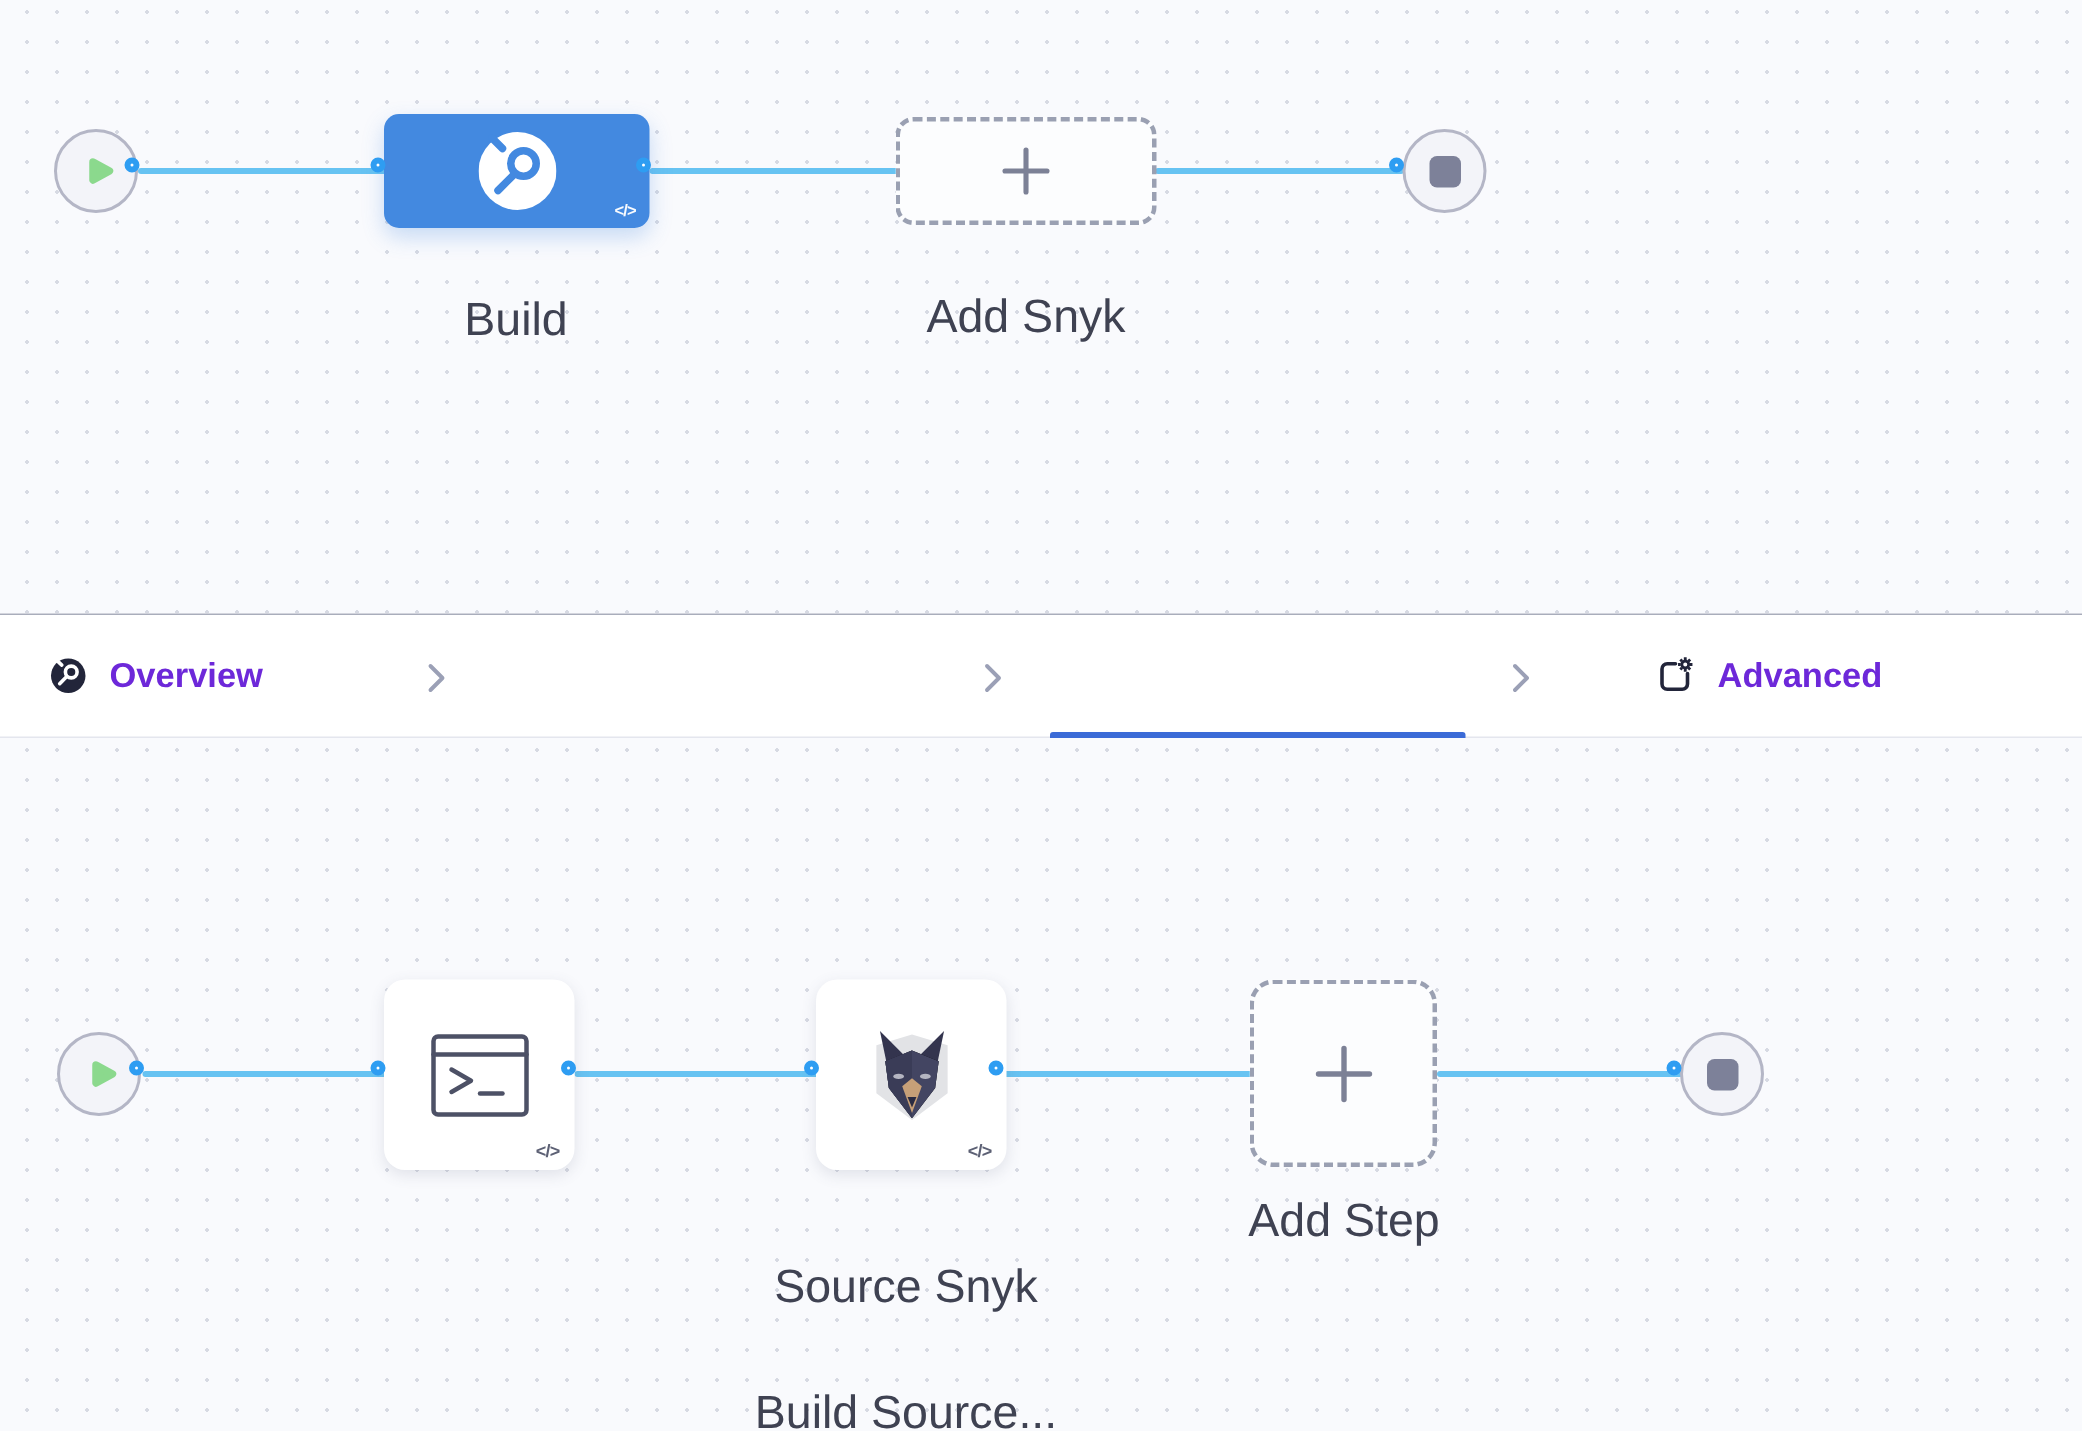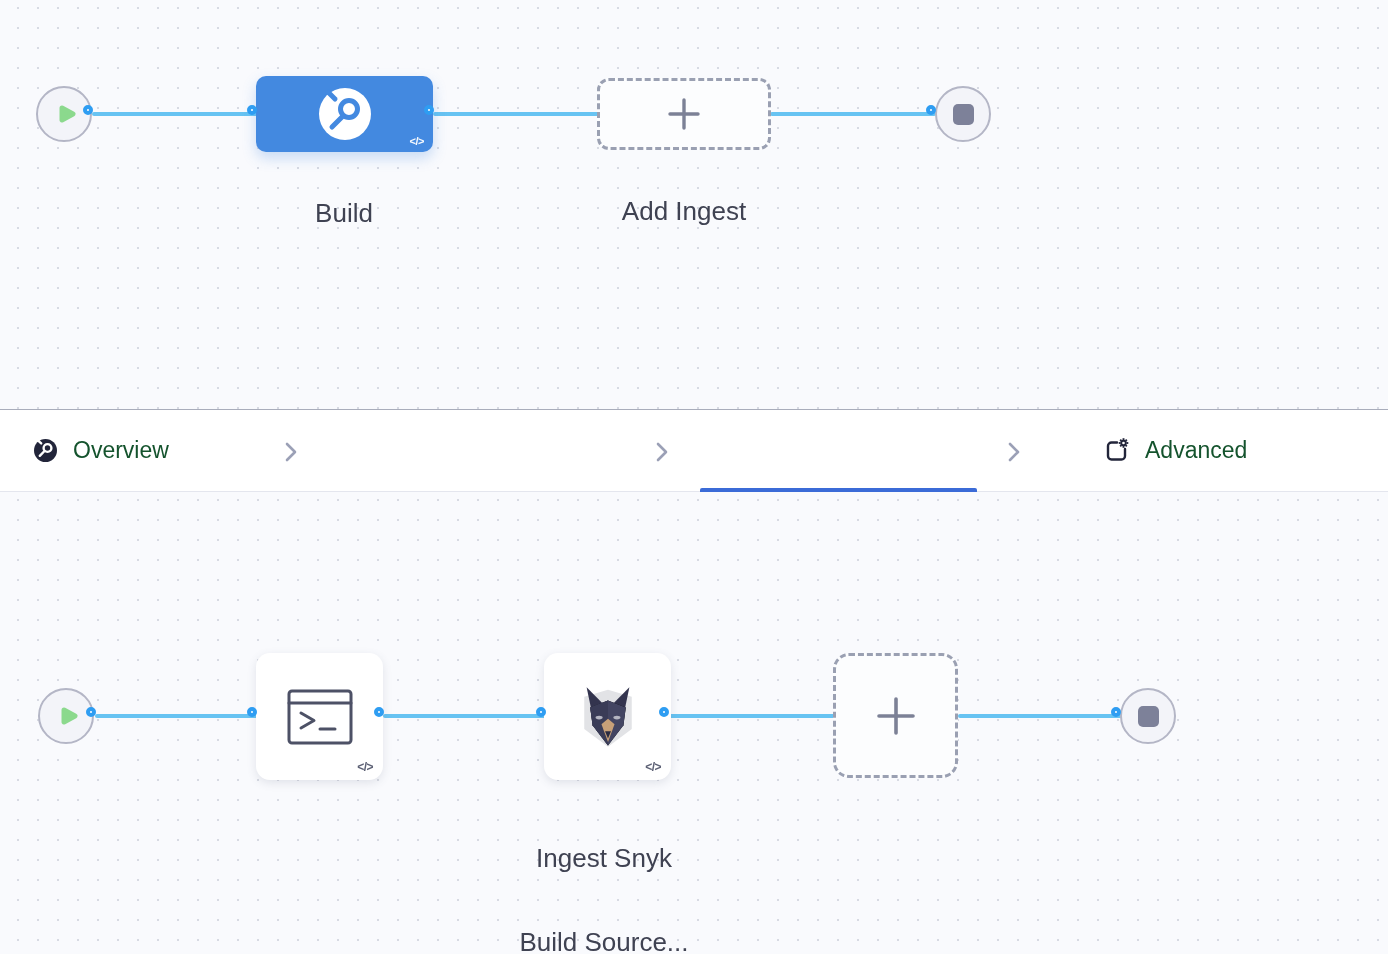--- a/index.html
+++ b/index.html
@@ -56,31 +56,31 @@
     display:flex; align-items:center; justify-content:center;
   }
   .add-stage { border-radius:12px; }
   .add-step  { border-radius:16px; }
 
   .code-badge { position:absolute; font-size:11px; font-weight:700; letter-spacing:-.5px; }
   .code-badge.on-blue  { right:9px;  bottom:5px; color:rgba(255,255,255,.96); }
   .code-badge.on-white { right:10px; bottom:6px; color:#5c6074; font-size:12px; }
 
   .node-label {
-    position:absolute; text-align:center; font-size:26px; color:#3f4252;
+    position:absolute; text-align:center; font-size:31px; color:#3f4252;
     line-height:42px; z-index:2; white-space:pre-line;
   }
 
   
   .tab-bar {
     position:absolute; left:0; top:409px; width:1388px; height:83px; background:#ffffff;
     border-top:1px solid #a9adbb; border-bottom:1px solid #e4e6ee; z-index:5;
   }
   .tab { position:absolute; top:0; height:100%; display:flex; align-items:center; gap:15px; cursor:pointer; }
-  .tab-label { font-size:23px; color:#14532d; font-weight:400; }
+  .tab-label { font-size:23px; color:#6d28d9; font-weight:700; }
   .tab.active .tab-label { font-weight:700; color:#15171f; }
   .tab-chevron { position:absolute; top:31px; }
   .tab-underline { position:absolute; left:700px; bottom:-1px; width:277px; height:4px; background:#3b6bd7; border-radius:2px 2px 0 0; }
 </style>
 </head>
 <body>
 
 <div class="app">
 
   <section class="canvas stage-canvas">
@@ -125,21 +125,21 @@
             </g>
           </svg>
       </span>
     </div>
 
     <div class="circle-node" style="left:935px;top:86px">
       <span class="stop-square"></span>
     </div>
 
     <div class="node-label" style="left:254px;top:192px;width:180px">Build</div>
-    <div class="node-label" style="left:594px;top:190px;width:180px">Add Ingest</div>
+    <div class="node-label" style="left:594px;top:190px;width:180px">Add Snyk</div>
   </section>
 
   <nav class="tab-bar">
 
     <div class="tab" style="left:33px">
       <span style="display:flex">
         <svg width="25" height="25" viewBox="0 0 25 25">
           <circle cx="12.5" cy="12.5" r="11.5" fill="#22253a"></circle>
           <g stroke="#ffffff" stroke-width="2.4" fill="none" stroke-linecap="round">
             <circle cx="14.5" cy="10" r="3.9"></circle>
@@ -255,18 +255,19 @@
             </g>
           </svg>
       </span>
     </div>
 
     <div class="circle-node" style="left:1120px;top:196px">
       <span class="stop-square"></span>
     </div>
 
     <div class="node-label" style="left:484px;top:303px;width:240px">
-      <span>Ingest Snyk</span><br>
+      <span>Source Snyk</span><br>
       <span>Build Source...</span>
     </div>
+    <div class="node-label" style="left:776px;top:301px;width:240px">Add Step</div>
   </section>
 
 </div>
 
 </body></html>

